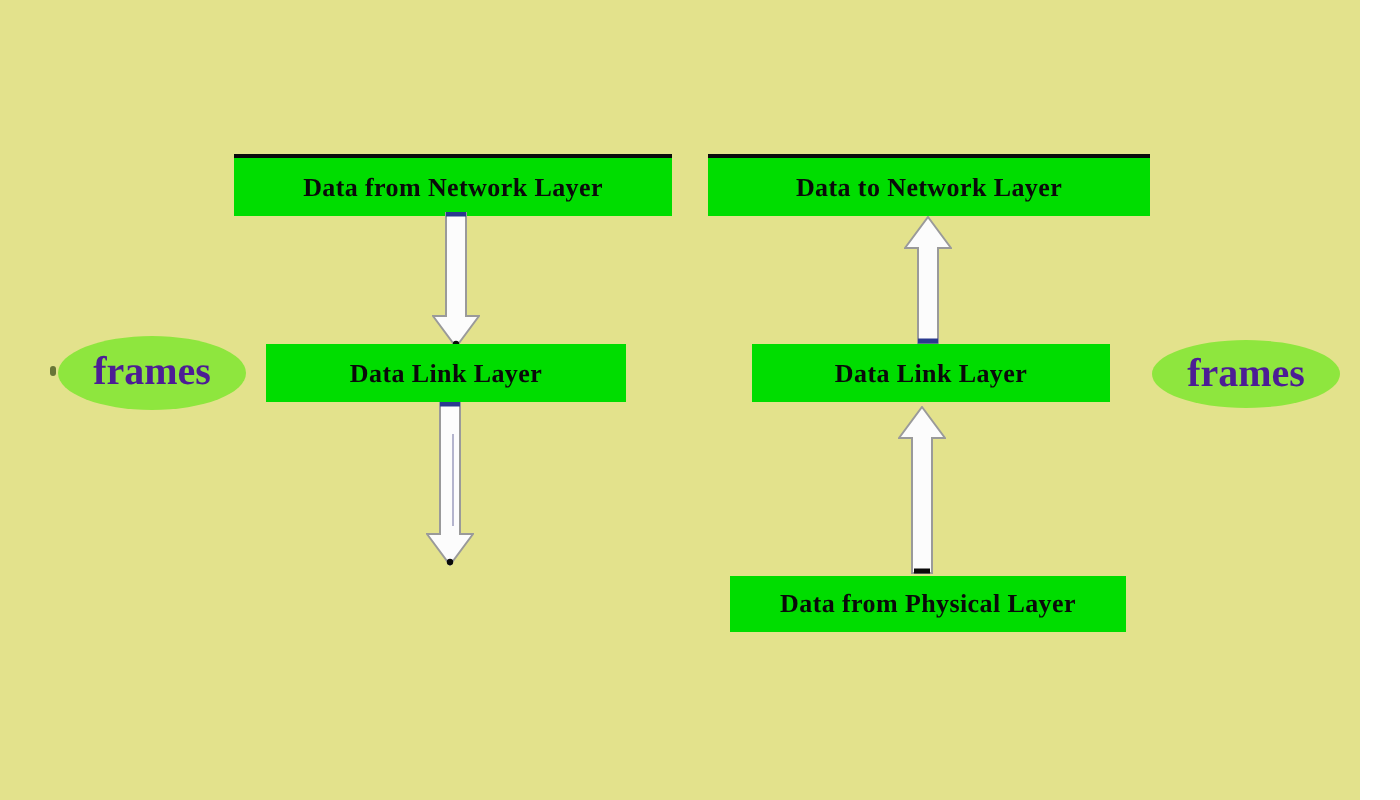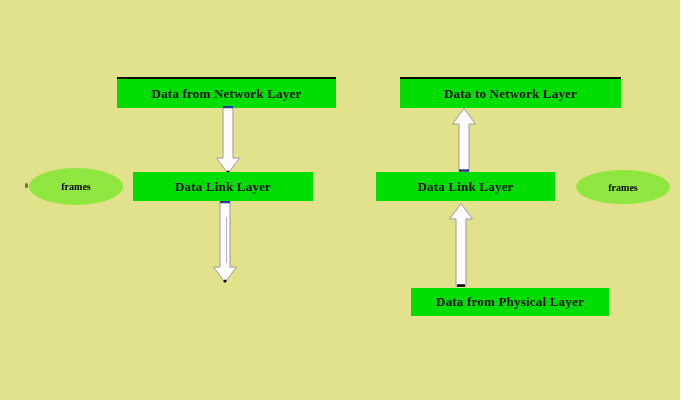--- a/index.html
+++ b/index.html
@@ -18,23 +18,23 @@
     font-size:13px;
     text-align:center;
     display:flex;align-items:center;justify-content:center;
     letter-spacing:0.2px;
   }
   .gbox.topline{border-top:2px solid #0a0a0a;}
   .ellipse{
     position:absolute;
     background:var(--ell,#8ee63e);
     border-radius:50%;
-    color:#000000;
+    color:#4c1d95;
     font-weight:bold;
-    font-size:10px;
+    font-size:20px;
     display:flex;align-items:center;justify-content:center;
   }
   .arrow{position:absolute;}
   .stray{
     position:absolute;left:25px;top:183px;width:3px;height:5px;
     background:#4a5a20;border-radius:2px;opacity:.8;
   }
 </style>
 </head>
 <body>
@@ -55,31 +55,31 @@
   <div class="gbox" style="left:133px;top:172px;width:180px;height:29px;">Data Link Layer</div>
 
   <svg class="arrow" style="left:213px;top:201px;" width="24" height="82" viewBox="0 0 24 82">
     <polygon points="7,0 17,0 17,66 23.5,66 12,81.5 0.5,66 7,66" fill="#fcfcfc" stroke="#9a9a9a" stroke-width="1"></polygon>
     <line x1="7" y1="1" x2="17" y2="1" stroke="#2b3a8f" stroke-width="2.5"></line>
     <line x1="13.5" y1="16" x2="13.5" y2="62" stroke="#7b7ba8" stroke-width="1" opacity="0.55"></line>
     <circle cx="12" cy="80" r="1.6" fill="#0a0a0a"></circle>
   </svg>
 
 
-  <div class="gbox topline" style="left:354px;top:77px;width:221px;height:29px;margin-left:46px;">Data to Network Layer</div>
+  <div class="gbox topline" style="left:354px;top:77px;width:221px;height:29px;">Data to Network Layer</div>
 
   <svg class="arrow" style="left:452px;top:108px;" width="24" height="64" viewBox="0 0 24 64">
     <polygon points="12,0.5 23.5,16 17,16 17,63.5 7,63.5 7,16 0.5,16" fill="#fcfcfc" stroke="#9a9a9a" stroke-width="1"></polygon>
     <line x1="7" y1="62.5" x2="17" y2="62.5" stroke="#2b3a8f" stroke-width="2.5"></line>
   </svg>
 
   <div class="gbox" style="left:376px;top:172px;width:179px;height:29px;">Data Link Layer</div>
 
   <div class="ellipse" style="left:576px;top:170px;width:94px;height:34px;">frames</div>
 
   <svg class="arrow" style="left:449px;top:203px;" width="24" height="84" viewBox="0 0 24 84">
     <polygon points="12,0.5 23.5,16 17,16 17,83.5 7,83.5 7,16 0.5,16" fill="#fcfcfc" stroke="#9a9a9a" stroke-width="1"></polygon>
     <line x1="8" y1="82.5" x2="16" y2="82.5" stroke="#0a0a0a" stroke-width="2.5"></line>
   </svg>
 
-  <div class="gbox" style="left:365px;top:288px;width:198px;height:28px;margin-left:46px;">Data from Physical Layer</div>
+  <div class="gbox" style="left:365px;top:288px;width:198px;height:28px;">Data from Physical Layer</div>
 
 </div>
 
 </body></html>

